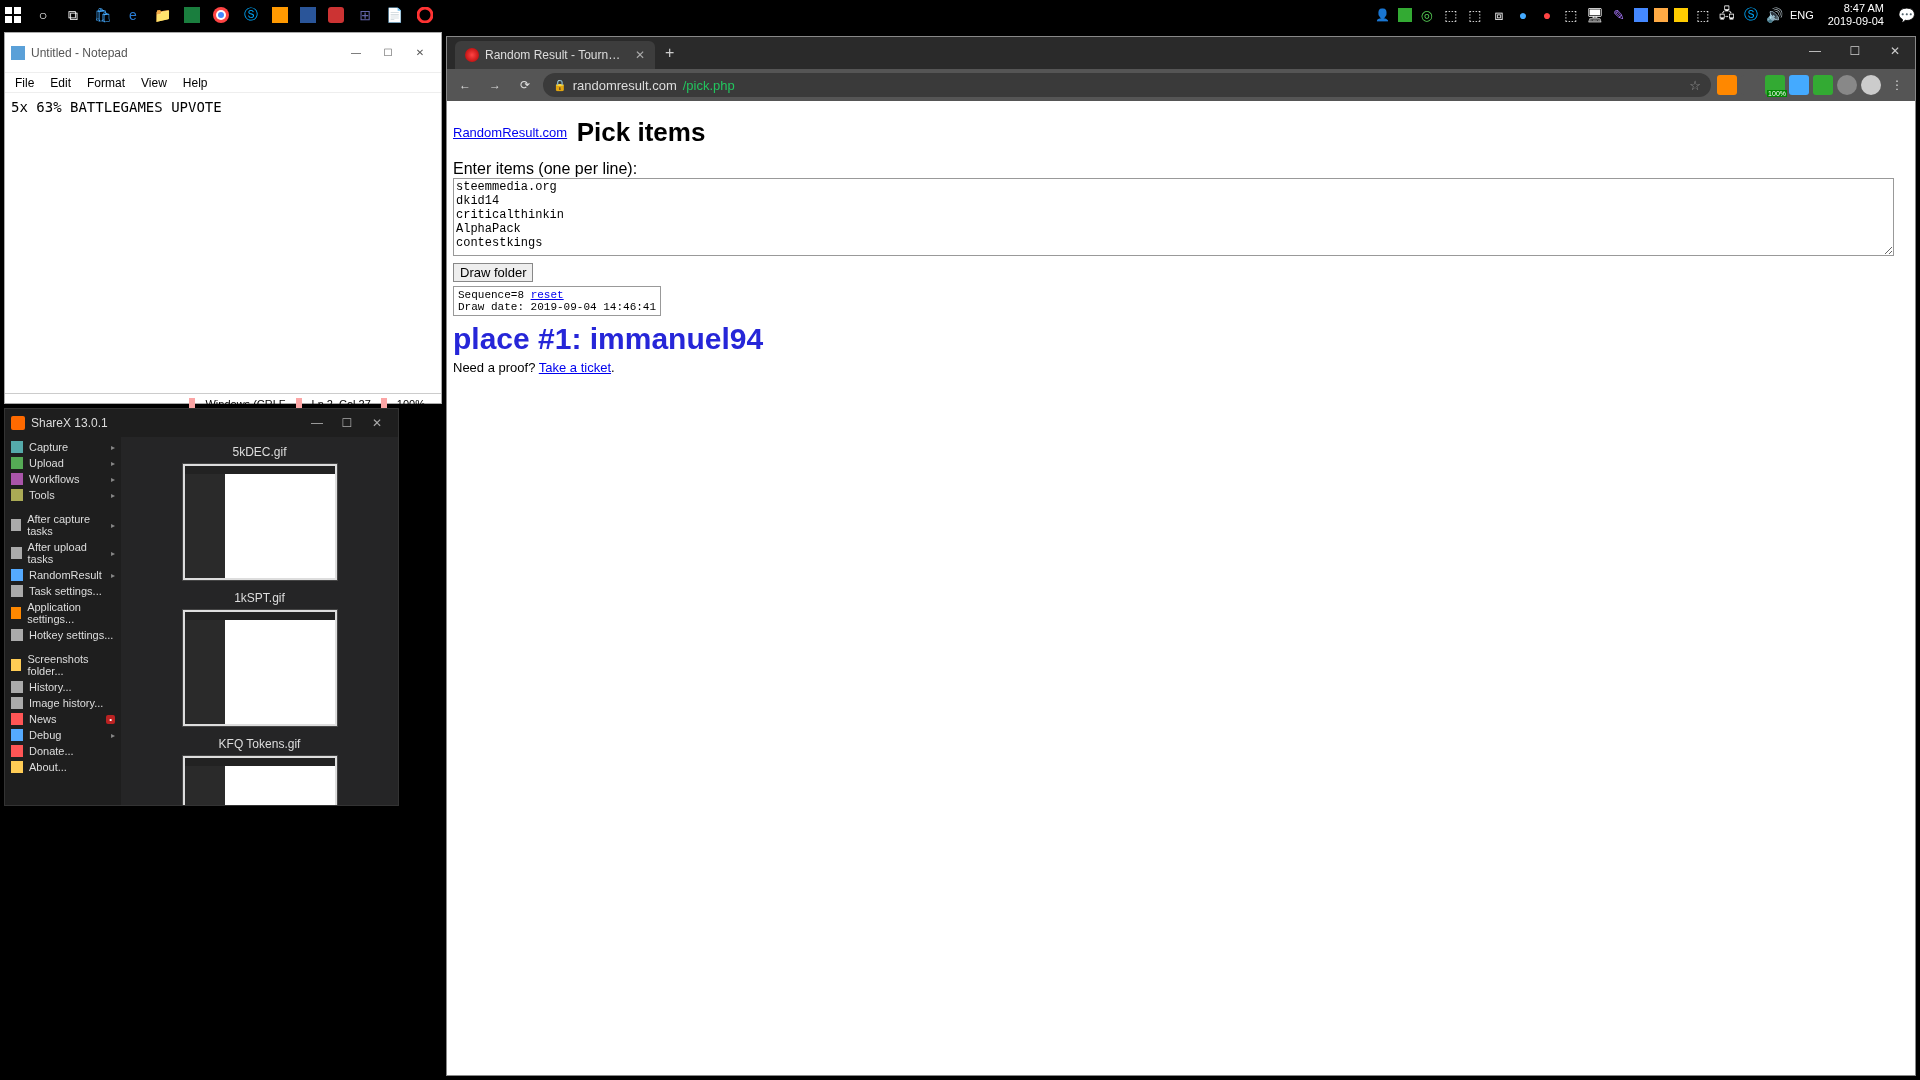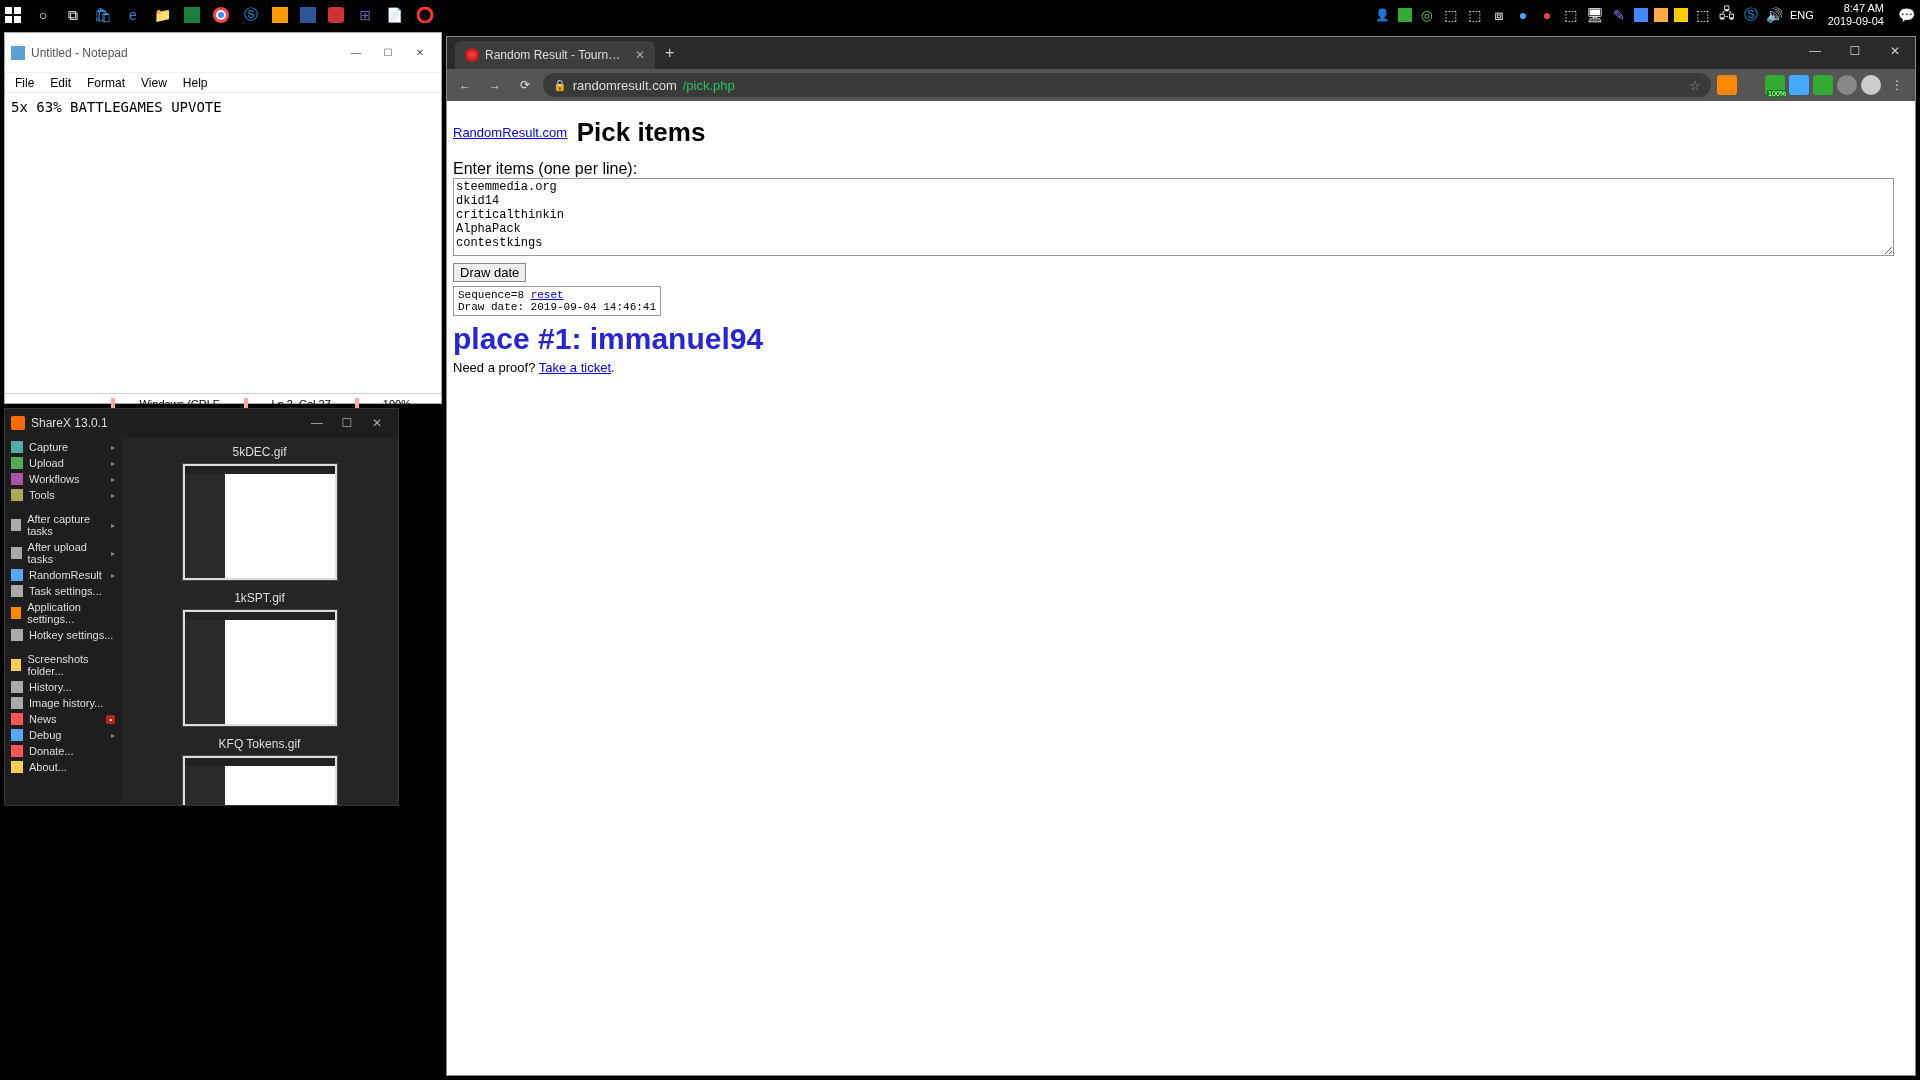--- a/index.html
+++ b/index.html
@@ -16,21 +16,21 @@
 
 .notepad { position: absolute; top: 32px; left: 4px; width: 438px; height: 372px; background: #fff; border: 1px solid #aaa; box-shadow: 0 0 4px rgba(0,0,0,.2); }
 .np-title { height: 40px; background: #fff; display: flex; align-items: center; padding: 0 6px; font-size: 12px; color: #555; border-bottom: 1px solid #eee; }
 .np-title-icon { width: 14px; height: 14px; background: #5aa0d8; margin-right: 6px; }
 .np-title-btns { margin-left: auto; display: flex; gap: 2px; }
 .np-title-btn { width: 30px; height: 20px; display: flex; align-items: center; justify-content: center; font-size: 10px; color: #555; }
 .np-menu { height: 20px; display: flex; align-items: center; padding: 0 4px; gap: 4px; font-size: 12px; background: #fff; border-bottom: 1px solid #eee; }
 .np-menu-item { padding: 0 6px; }
 .np-body { font-family: Consolas, monospace; font-size: 14px; padding: 6px; height: 300px; overflow: auto; white-space: pre; }
 .np-status { height: 20px; border-top: 1px solid #ccc; display: flex; align-items: center; font-size: 11px; padding: 0 6px; }
-.np-status span { border-left: 4px solid #fca5a5; padding: 0 24px; }
+.np-status span { border-left: 6px solid #fca5a5; padding: 0 10px; }
 
 
 .sharex { position: absolute; top: 408px; left: 4px; width: 395px; height: 398px; background: #1e1e1e; color: #ddd; border: 1px solid #333; }
 .sx-title { height: 28px; display: flex; align-items: center; padding: 0 6px; font-size: 12px; background: #1e1e1e; }
 .sx-title-icon { width: 14px; height: 14px; background: #ff6a00; margin-right: 6px; border-radius: 2px; }
 .sx-title-btns { margin-left: auto; display: flex; }
 .sx-title-btn { width: 30px; height: 22px; display: flex; align-items: center; justify-content: center; color: #aaa; font-size: 12px; }
 .sx-body { display: flex; height: calc(100% - 28px); }
 .sx-sidebar { width: 116px; background: #1e1e1e; padding: 2px 0; }
 .sx-item { display: flex; align-items: center; padding: 2px 6px; font-size: 11px; gap: 6px; position: relative; }
@@ -335,21 +335,21 @@
   </div>
   <div class="chrome-page">
     <a class="site-link">RandomResult.com</a>
     <h1 class="page-title">Pick items</h1>
     <div class="page-label">Enter items (one per line):</div>
     <textarea class="items-textarea" id="items-ta" style="">steemmedia.org
 dkid14
 criticalthinkin
 AlphaPack
 contestkings</textarea>
-    <div><button class="draw-btn">Draw date</button></div>
+    <div><button class="draw-btn">Draw folder</button></div>
     <div class="seq-box">
       <span>Sequence=8</span> <a>reset</a><br>
       <span>Draw date: 2019-09-04 14:46:41</span>
     </div>
     <div class="result">place #1: immanuel94</div>
     <div class="proof">
       <span>Need a proof? </span><a>Take a ticket</a><span>.</span>
     </div>
   </div>
 </div>

